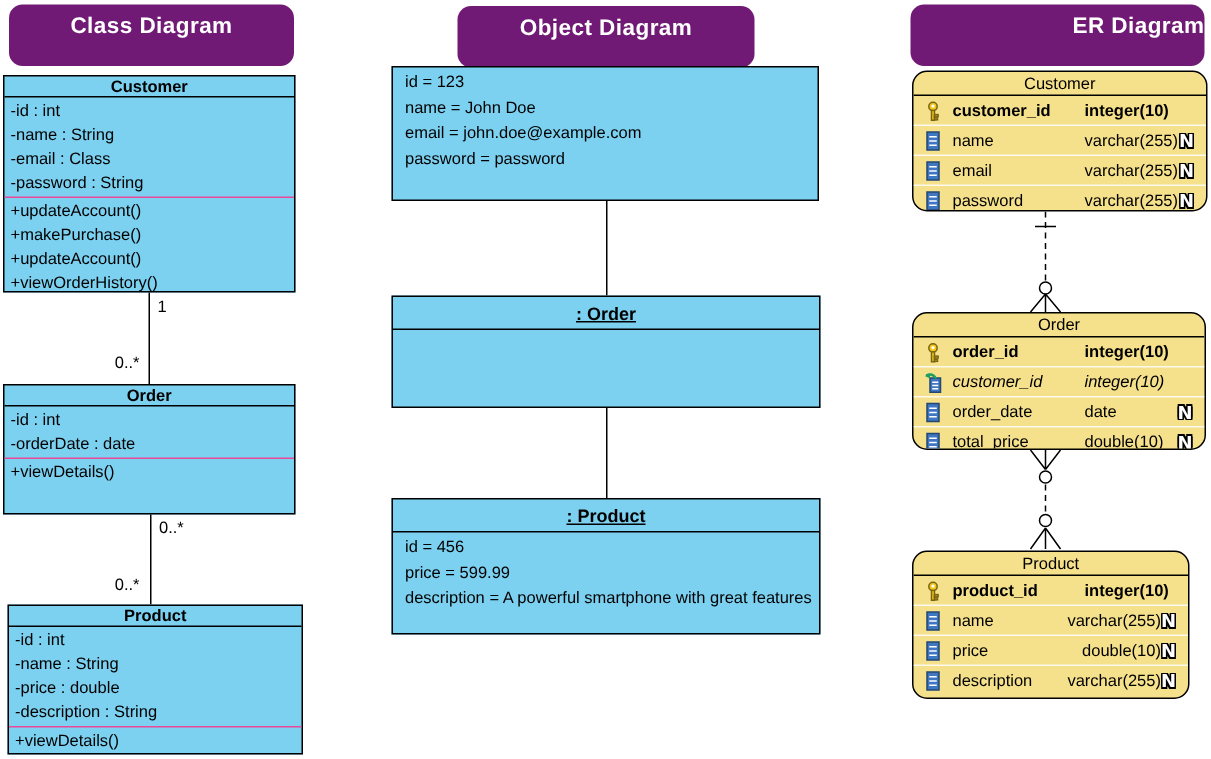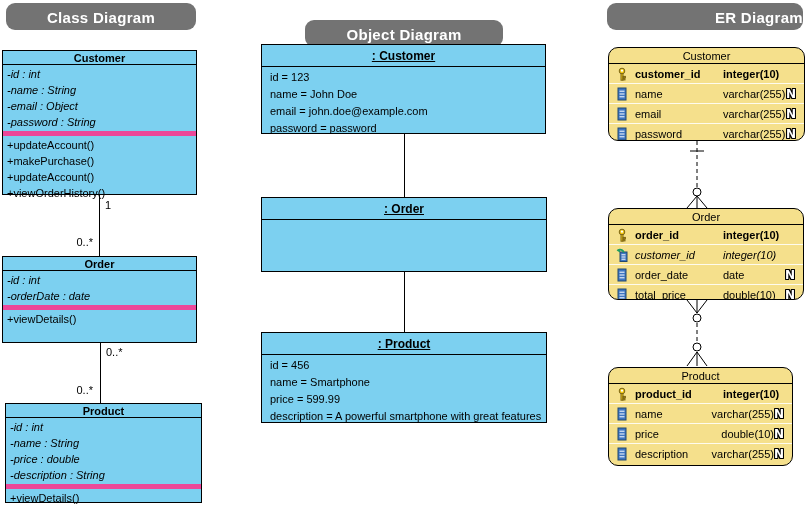--- a/index.html
+++ b/index.html
@@ -1,30 +1,30 @@
 <!DOCTYPE html>
 <html><head>
 <meta charset="utf-8">
 <style>
   html,body{margin:0;padding:0;background:#fff;}
   body{position:relative;width:807px;height:506px;overflow:hidden;
        font-family:"Liberation Sans",sans-serif;color:#000;}
 
   
-  .banner{position:absolute;height:27px;border-radius:9px;background:#737373;
+  .banner{position:absolute;height:41px;border-radius:9px;background:#701a75;
           color:#fff;font-weight:bold;font-size:15px;line-height:30px;
           text-align:center;letter-spacing:.3px;}
 
   
   .uml-box{position:absolute;background:#7CD0F0;border:1px solid #000;
            box-sizing:border-box;font-size:11px;}
   .uml-title{font-weight:bold;text-align:center;border-bottom:1px solid #000;
              line-height:12px;padding:1px 0 0 0;height:12px;}
   .compartment{padding:1px 0;}
-  .compartment.sep{border-bottom:5px solid #ec4899;font-style:italic;}
+  .compartment.sep{border-bottom:1px solid #ec4899;}
   .uml-row{line-height:16px;padding-left:4px;white-space:nowrap;}
 
   .obj-title{font-weight:bold;font-size:12px;text-align:center;
              text-decoration:underline;border-bottom:1px solid #000;
              padding:4px 0 3px 0;}
   .obj-body{padding-top:2px;}
   .obj-row{line-height:17px;padding-left:8px;white-space:nowrap;}
 
   
   .vline{position:absolute;width:0;border-left:1px solid #000;}
@@ -54,21 +54,21 @@
 </head>
 <body>
 
 <div class="banner" style="left:6px;top:3px;width:190px;">Class Diagram</div>
 
 <div class="uml-box" style="left:2px;top:50px;width:195px;height:145px;">
   <div class="uml-title">Customer</div>
   <div class="compartment sep">
     <div class="uml-row">-id : int</div>
     <div class="uml-row">-name : String</div>
-    <div class="uml-row">-email : Object</div>
+    <div class="uml-row">-email : Class</div>
     <div class="uml-row">-password : String</div>
   </div>
   <div class="compartment">
     <div class="uml-row">+updateAccount()</div>
     <div class="uml-row">+makePurchase()</div>
     <div class="uml-row">+updateAccount()</div>
     <div class="uml-row">+viewOrderHistory()</div>
   </div>
 </div>
 
@@ -97,45 +97,43 @@
     <div class="uml-row">-id : int</div>
     <div class="uml-row">-name : String</div>
     <div class="uml-row">-price : double</div>
     <div class="uml-row">-description : String</div>
   </div>
   <div class="compartment">
     <div class="uml-row">+viewDetails()</div>
   </div>
 </div>
 
-<div class="banner" style="left:305px;top:20px;width:198px;">Object Diagram</div>
+<div class="banner" style="left:305px;top:4px;width:198px;">Object Diagram</div>
 
 <div class="uml-box" style="left:261px;top:44px;width:285px;height:90px;">
-  <div class="obj-title">: Customer</div>
   <div class="obj-body">
     <div class="obj-row">id = 123</div>
     <div class="obj-row">name = John Doe</div>
     <div class="obj-row">email = john.doe@example.com</div>
     <div class="obj-row">password = password</div>
   </div>
 </div>
 
 <div class="vline" style="left:404px;top:134px;height:63px;"></div>
 
 <div class="uml-box" style="left:261px;top:197px;width:286px;height:75px;">
   <div class="obj-title">: Order</div>
 </div>
 
 <div class="vline" style="left:404px;top:272px;height:60px;"></div>
 
 <div class="uml-box" style="left:261px;top:332px;width:286px;height:91px;">
   <div class="obj-title">: Product</div>
   <div class="obj-body">
     <div class="obj-row">id = 456</div>
-    <div class="obj-row">name = Smartphone</div>
     <div class="obj-row">price = 599.99</div>
     <div class="obj-row">description = A powerful smartphone with great features</div>
   </div>
 </div>
 
 <div class="banner" style="left:607px;top:3px;width:196px;text-align:right;">ER Diagram</div>
 
 <div class="er-box" style="left:608px;top:47px;width:197px;height:94px;">
   <div class="er-title">Customer</div>
   <div class="er-row pk">

